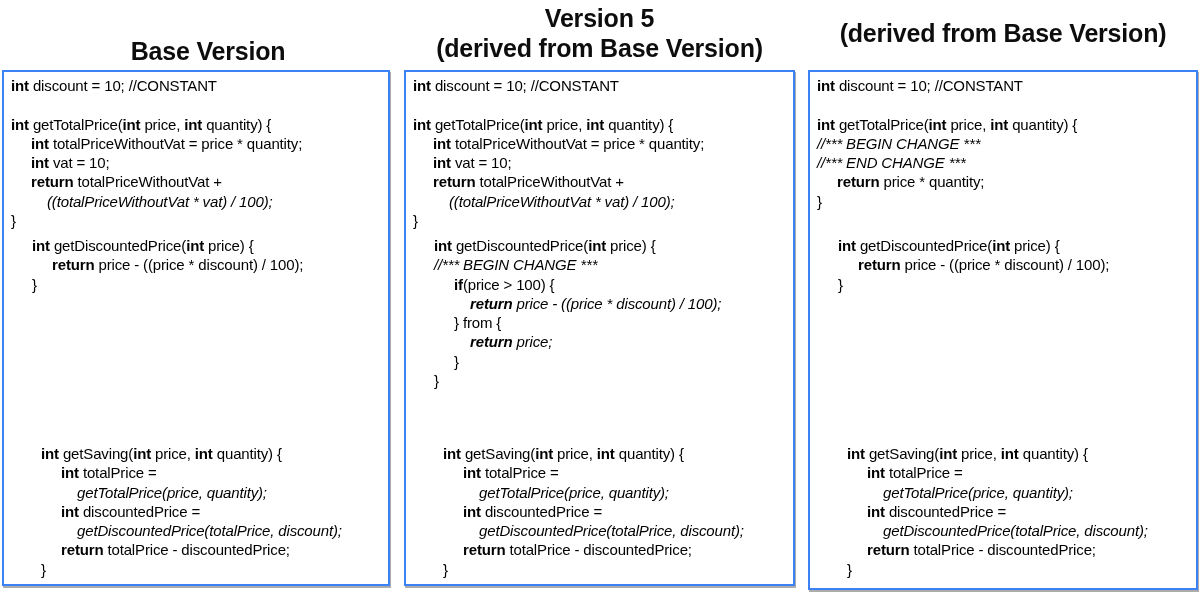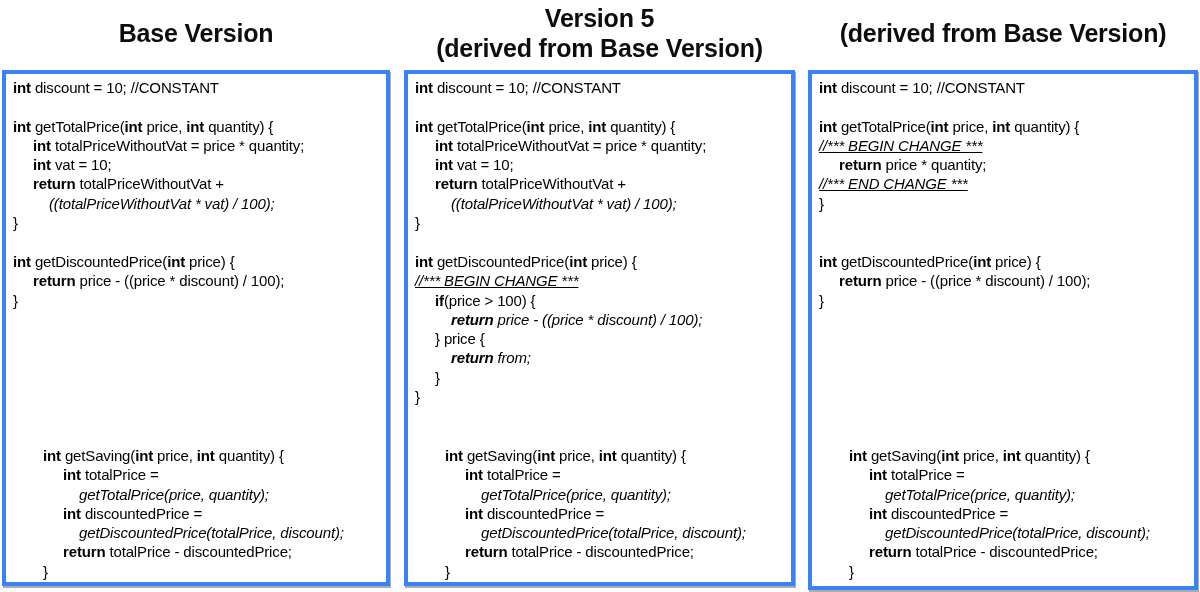--- a/index.html
+++ b/index.html
@@ -16,42 +16,42 @@
   .panel-title {
     position:absolute; top:0; height:66px;
     display:flex; flex-direction:column; justify-content:center; align-items:center;
     font-weight:700; font-size:25px; line-height:30px; color:#0d0d0d;
     text-align:center; letter-spacing:-0.2px;
   }
 
   .codebox {
     position:absolute; top:70px;
     background:#fff;
-    border:4px solid #3b82f6;
+    border:2px solid #3b82f6;
     box-shadow:1px 2px 0 rgba(70,70,70,0.45);
   }
 
   .block { position:absolute; left:0; right:0; }
   .blk0 { top:4px; }
-  .blk1 { top:178px; }
+  .blk1 { top:164px;padding-left:21px; }
   .blk2 { top:372px;margin-left:30px; }
 
   .line {
     font-size:15px; line-height:19.3px;
     letter-spacing:-0.15px;
     white-space:nowrap; color:#000;
   }
   .ind0 { padding-left:7px; }
   .ind1 { padding-left:27px; }
   .ind2 { padding-left:43px;font-style:italic; }
   .b  { font-weight:700; }
-  .it { font-style:italic;text-decoration:underline; }
+  .it { font-style:italic; }
 
   
-  .t1 { left:2px;   width:388px; }
+  .t1 { left:14px;   width:388px;justify-content:flex-end; }
   .t2 { left:404px; width:391px; }
   .t3 { left:808px; width:390px; }
   .x1 { left:2px;   width:388px; height:516px; }
   .x2 { left:404px; width:391px; height:516px; }
   .x3 { left:808px; width:390px; height:520px; }
 </style>
 </head>
 <body>
 
 <div class="canvas">
@@ -99,22 +99,22 @@
         <div class="line ind1"><span class="b">int</span><span> vat = 10;</span></div>
         <div class="line ind1"><span class="b">return</span><span> totalPriceWithoutVat +</span></div>
         <div class="line ind2"><span>((totalPriceWithoutVat * vat) / 100);</span></div>
         <div class="line ind0"><span>}</span></div>
       </div>
     <div class="block blk1">
         <div class="line ind0"><span class="b">int</span><span> getDiscountedPrice(</span><span class="b">int</span><span> price) {</span></div>
         <div class="line ind0 it"><span>//*** BEGIN CHANGE ***</span></div>
         <div class="line ind1"><span class="b">if</span><span>(price &gt; 100) {</span></div>
         <div class="line ind2"><span class="b">return</span><span> price - ((price * discount) / 100);</span></div>
-        <div class="line ind1"><span>} price {</span></div>
-        <div class="line ind2"><span class="b">return</span><span> from;</span></div>
+        <div class="line ind1"><span>} from {</span></div>
+        <div class="line ind2"><span class="b">return</span><span> price;</span></div>
         <div class="line ind1"><span>}</span></div>
         <div class="line ind0"><span>}</span></div>
       </div>
     <div class="block blk2">
         <div class="line ind0"><span class="b">int</span><span> getSaving(</span><span class="b">int</span><span> price, </span><span class="b">int</span><span> quantity) {</span></div>
         <div class="line ind1"><span class="b">int</span><span> totalPrice =</span></div>
         <div class="line ind2"><span>getTotalPrice(price, quantity);</span></div>
         <div class="line ind1"><span class="b">int</span><span> discountedPrice =</span></div>
         <div class="line ind2"><span>getDiscountedPrice(totalPrice, discount);</span></div>
         <div class="line ind1"><span class="b">return</span><span> totalPrice - discountedPrice;</span></div>
@@ -124,22 +124,22 @@
 
   <div class="panel-title t3">
     <div>(derived from Base Version)</div>
   </div>
   <div class="codebox x3">
     <div class="block blk0">
         <div class="line ind0"><span class="b">int</span><span> discount = 10; //CONSTANT</span></div>
         <div class="line ind0">&nbsp;</div>
         <div class="line ind0"><span class="b">int</span><span> getTotalPrice(</span><span class="b">int</span><span> price, </span><span class="b">int</span><span> quantity) {</span></div>
         <div class="line ind0 it"><span>//*** BEGIN CHANGE ***</span></div>
+        <div class="line ind0 it"><span>//*** END CHANGE ***</span></div>
         <div class="line ind1"><span class="b">return</span><span> price * quantity;</span></div>
-        <div class="line ind0 it"><span>//*** END CHANGE ***</span></div>
         <div class="line ind0"><span>}</span></div>
       </div>
     <div class="block blk1">
         <div class="line ind0"><span class="b">int</span><span> getDiscountedPrice(</span><span class="b">int</span><span> price) {</span></div>
         <div class="line ind1"><span class="b">return</span><span> price - ((price * discount) / 100);</span></div>
         <div class="line ind0"><span>}</span></div>
       </div>
     <div class="block blk2">
         <div class="line ind0"><span class="b">int</span><span> getSaving(</span><span class="b">int</span><span> price, </span><span class="b">int</span><span> quantity) {</span></div>
         <div class="line ind1"><span class="b">int</span><span> totalPrice =</span></div>

